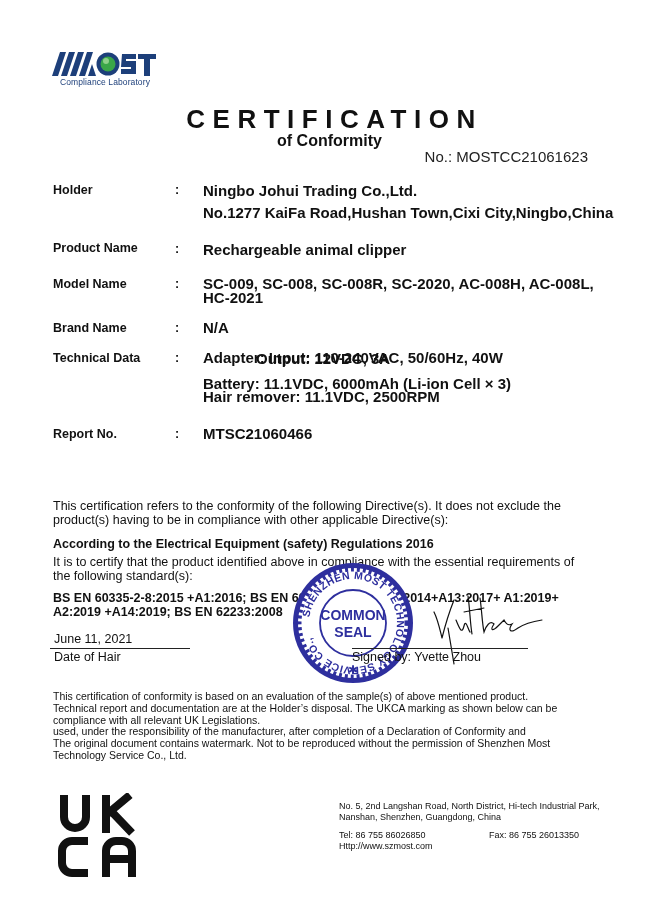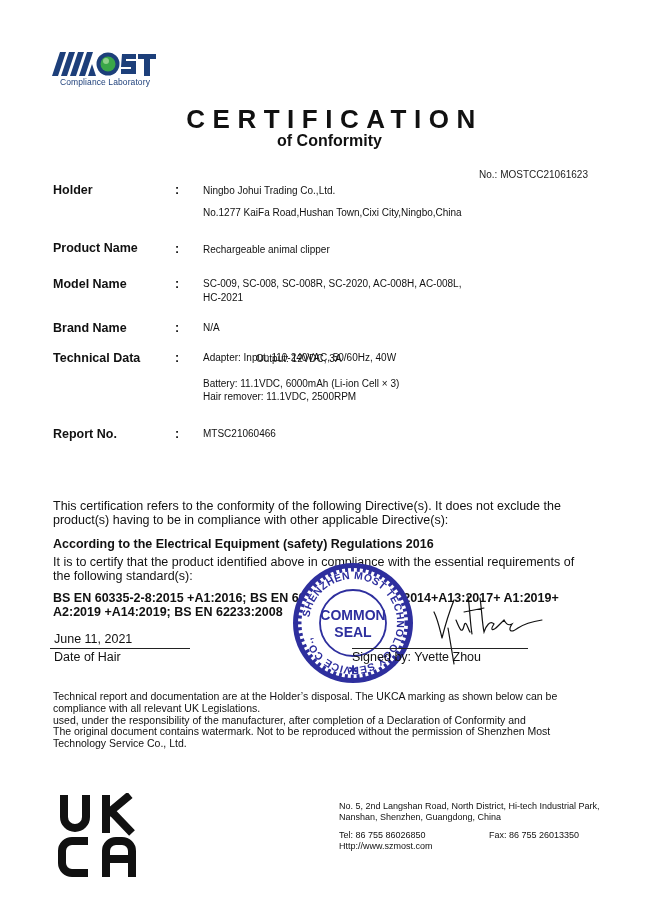--- a/index.html
+++ b/index.html
@@ -6,25 +6,25 @@
     html, body { width: 645px; height: 909px; background: #ffffff; overflow: hidden; }
     body { position: relative; font-family: "Liberation Sans", sans-serif; color: #111; }
     .abs { position: absolute; }
 
     
     .logo { left: 52px; top: 46px; width: 110px; height: 42px; }
     .logo-sub { left: 60px; top: 77px; font-size: 8.5px; color: #1d3f7a; letter-spacing: 0.1px; }
 
     .title { left: 0; width: 645px; top: 104px; text-align: center; font-size: 26px; font-weight: bold; letter-spacing: 7.5px; padding-left: 24px; }
     .subtitle { left: 0; width: 645px; top: 132px; text-align: center; font-size: 16px; font-weight: bold; padding-left: 14px; }
-    .certno { right: 57px; top: 169px; font-size: 10px; color: #222; }
+    .certno { right: 57px; top: 148px; font-size: 15px; color: #222; }
 
     .row-label { left: 53px; font-size: 12.5px; font-weight: bold; }
     .row-colon { left: 175px; font-size: 12.5px; font-weight: bold; }
-    .row-val { left: 203px; font-size: 10px; font-weight: normal; line-height: 14px; text-align: right; }
+    .row-val { left: 203px; font-size: 15px; font-weight: bold; line-height: 14px; text-align: right; }
 
     .para { left: 53px; width: 545px; font-size: 12.5px; line-height: 14px; color: #111; margin-top: 38px; }
     .bold { font-weight: bold; }
 
     .line { background: #222; height: 1px; }
     .small { font-size: 10.5px; line-height: 11.8px; }
 
     .seal { left: 290px; top: 560px; width: 126px; height: 126px; }
     .sig { left: 420px; top: 590px; width: 130px; height: 75px; }
 
@@ -116,20 +116,21 @@
   <text x="63" y="114" text-anchor="middle" font-size="12" fill="#2e2f9e">✱</text>
 </svg>
 
 <svg class="abs sig" viewBox="0 0 130 75">
   <path d="M14,22 C18,30 20,40 22,48 M22,48 C25,36 30,20 34,10 M28,38 C30,50 32,62 34,74 M36,30 C40,40 42,44 44,36 C46,28 48,40 50,42 M48,6 C50,20 50,32 52,44 M44,22 L64,18 M60,8 C62,22 62,32 64,42 C66,36 70,30 74,34 C70,40 72,42 78,36 L84,30 C86,34 88,36 92,34 C88,40 90,44 98,38 C104,34 110,32 122,30" fill="none" stroke="#111" stroke-width="1.2" stroke-linecap="round"></path>
 </svg>
 <div class="abs line" style="left:352px; top:648px; width:176px"></div>
 <div class="abs" style="left:352px; top:650px; font-size:12.5px">Signed by: Yvette Zhou</div>
 
 <div class="abs small" style="left:53px; top:691px; width:560px">
+  <div>This certification of conformity is based on an evaluation of the sample(s) of above mentioned product.</div>
   <div>Technical report and documentation are at the Holder’s disposal. The UKCA marking as shown below can be</div>
   <div>compliance with all relevant UK Legislations.</div>
   <div>used, under the responsibility of the manufacturer, after completion of a Declaration of Conformity and</div>
   <div>The original document contains watermark. Not to be reproduced without the permission of Shenzhen Most</div>
   <div>Technology Service Co., Ltd.</div>
 </div>
 
 <svg class="abs ukca" viewBox="0 0 90 84">
   <g fill="none" stroke="#111" stroke-width="8">
 

